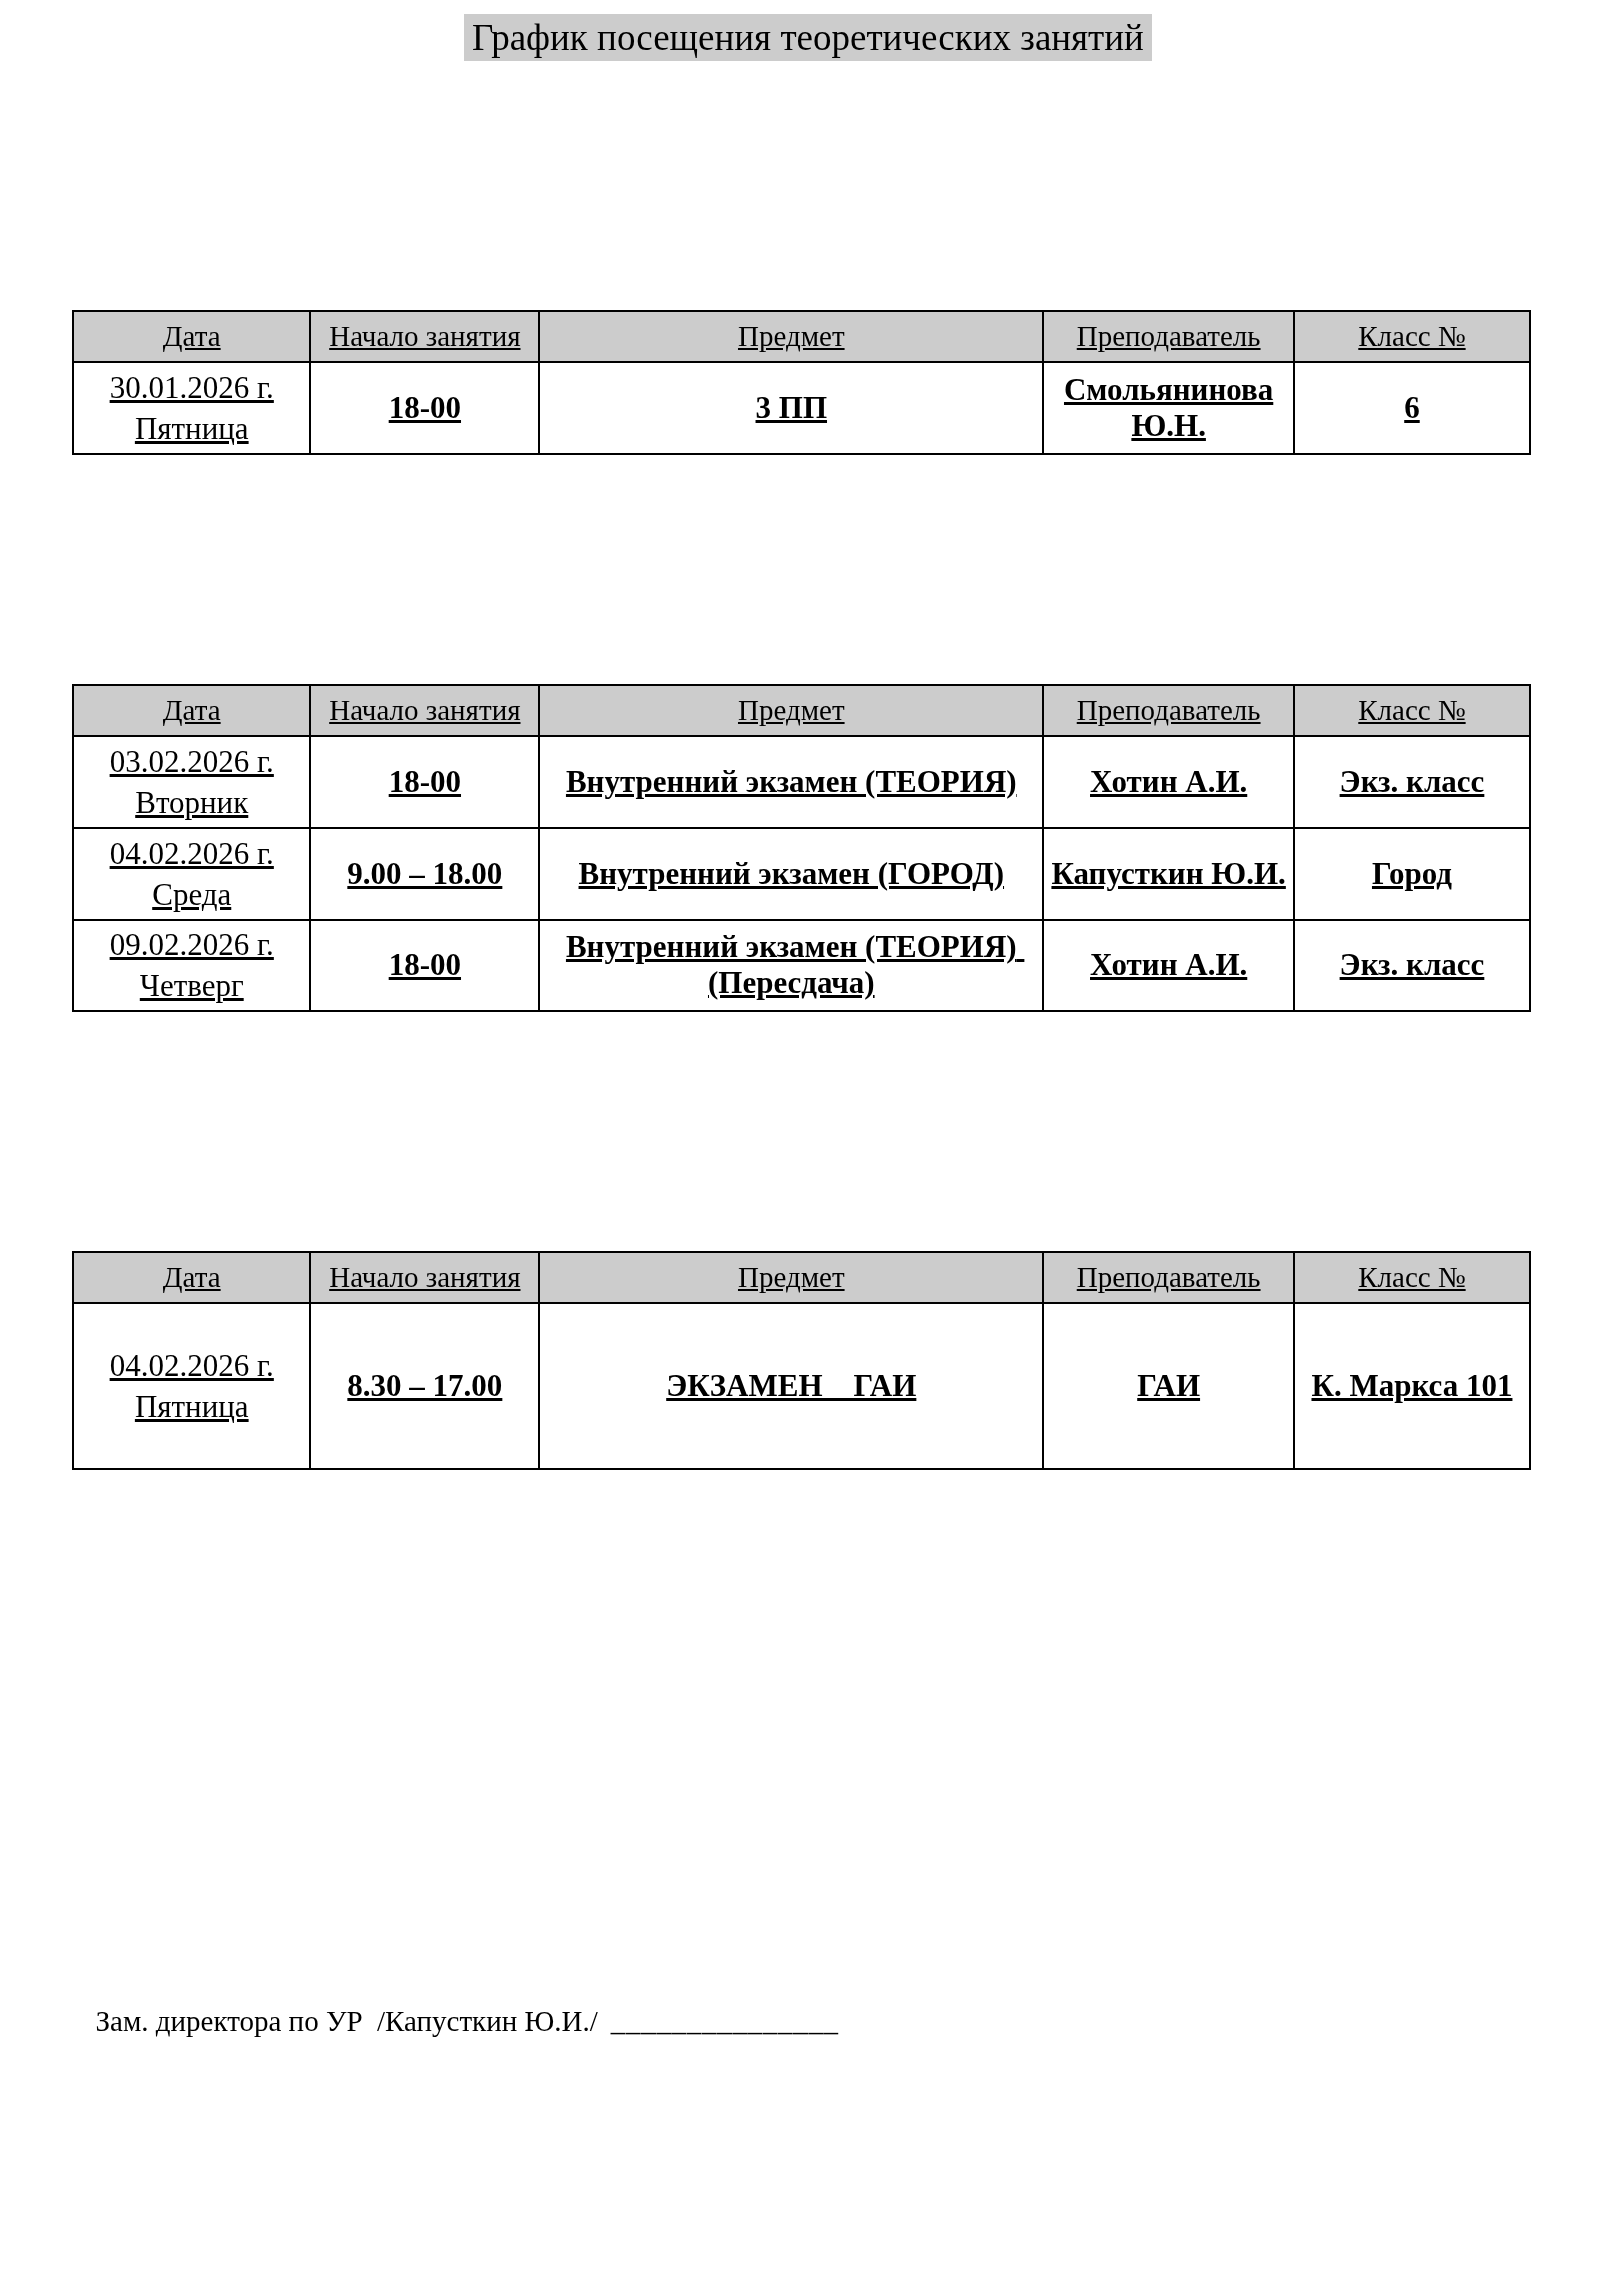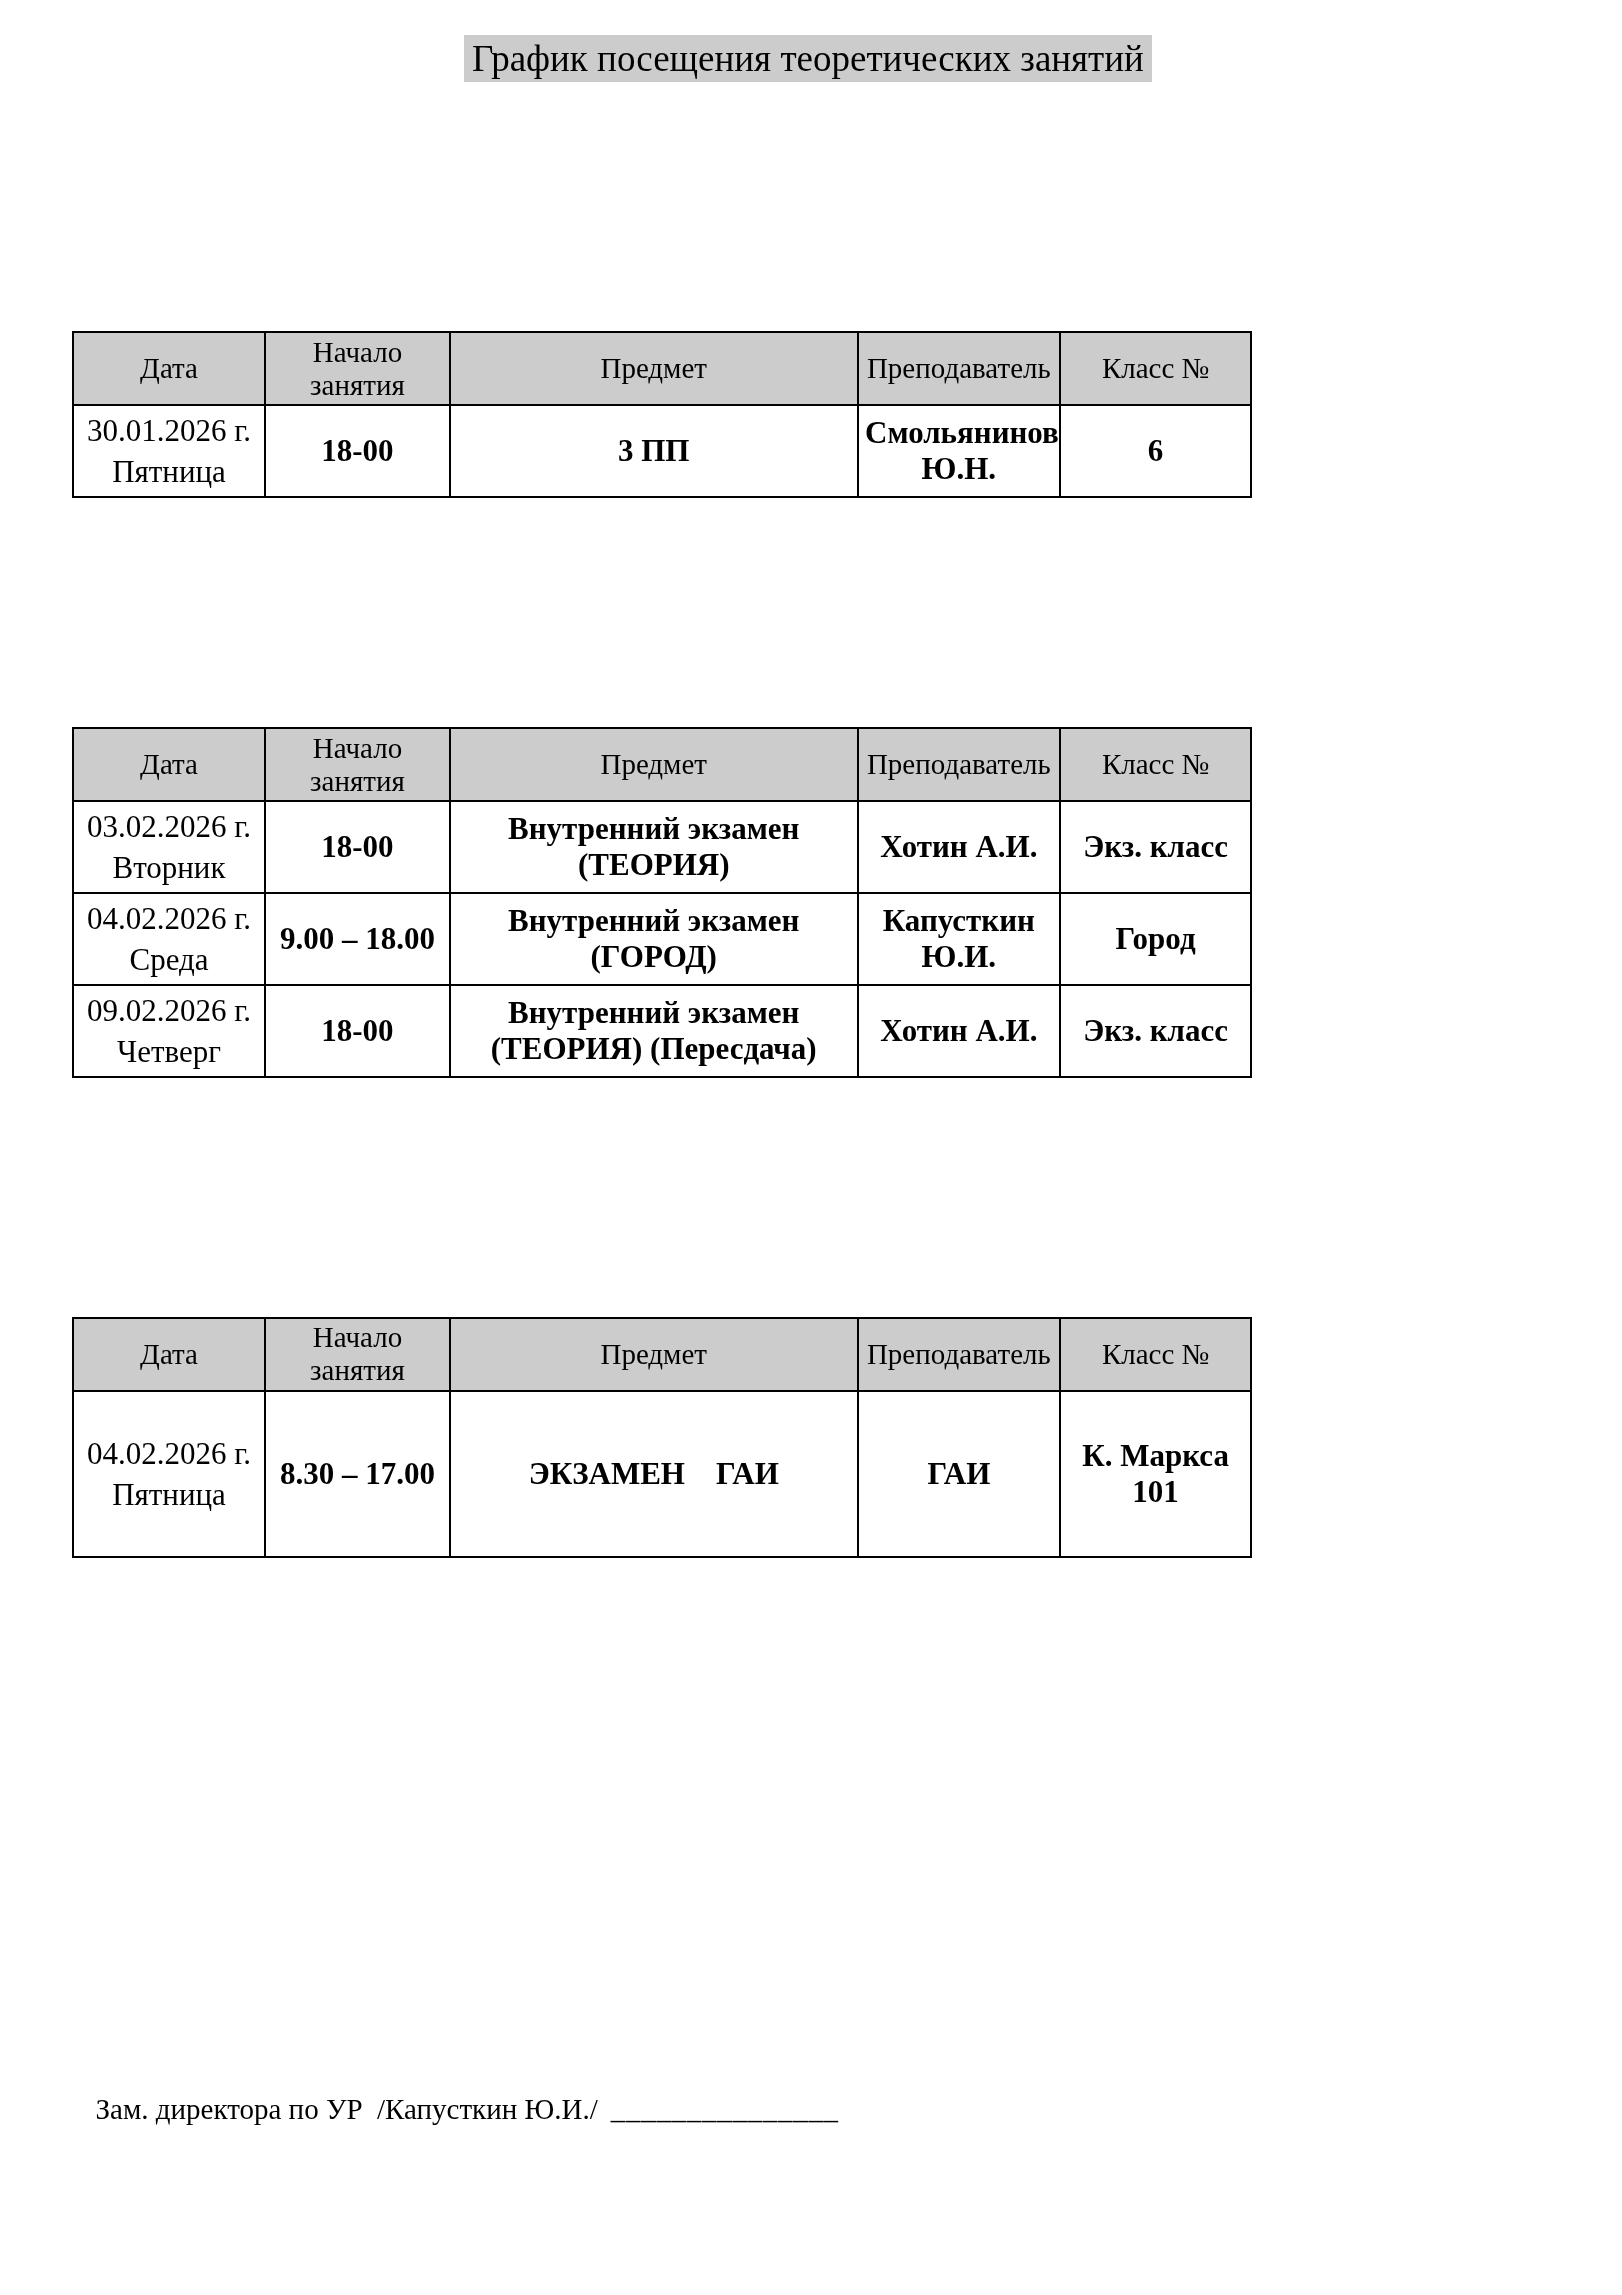--- a/index.html
+++ b/index.html
@@ -11,30 +11,31 @@
   *{box-sizing:border-box;}
   html,body{margin:0;padding:0;}
   body{
     width:1622px;height:2295px;
     background:var(--bg);
     color:var(--text);
     font-family:"Liberation Serif","DejaVu Serif",serif;
     overflow:hidden;
   }
   .content{margin-left:72px;width:1472px;}
-  .title-block{text-align:center;padding-top:36px;}
+  .title-block{text-align:center;padding-top:15px;}
   .title-line{font-size:37px;line-height:1.25;}
   .subtitle-line{font-size:44px;line-height:1.25;}
   .hl{background:var(--hl);padding:2.6px 7.9px;}
   .hl-trail{background:var(--hl);padding:2.6px 19.6px 2.6px 7.9px;}
 
   table.sched{
     border-collapse:collapse;
     table-layout:fixed;
-    width:1180px;
+    width:1459px;
+    text-decoration:underline;
   }
   table.sched th,
   table.sched td{
     border:2px solid var(--border);
     text-align:center;
     vertical-align:middle;
     overflow:hidden;
   }
   table.sched th{
     background:var(--hl);

